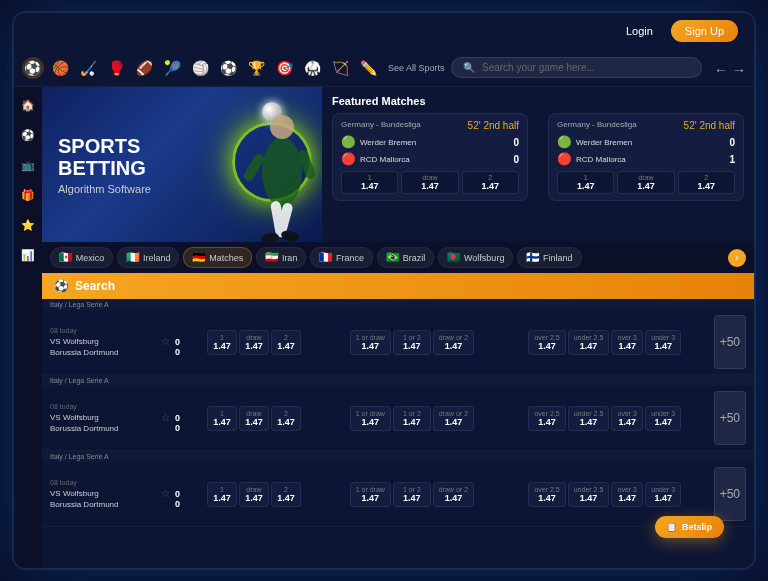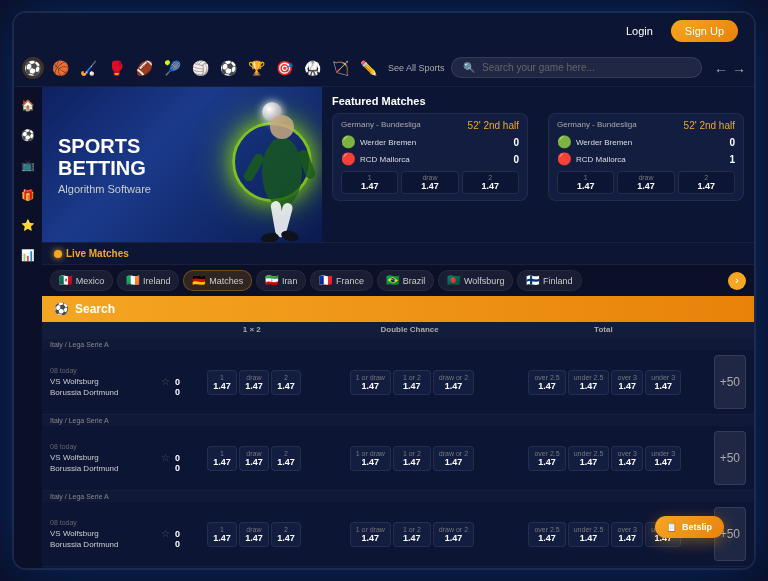--- a/index.html
+++ b/index.html
@@ -650,26 +650,20 @@
                   <span class="odd-label">2</span>
                   <span class="odd-value">1.47</span>
                 </div>
               </div>
             </div>
 
           </div>
         </div>
       </div>
 
-      <div class="live-bar">
-        <div class="live-indicator">
-          <div class="pulse-dot"></div>
-          <span class="live-text">Live Matches</span>
-        </div>
-      </div>
 
       <div class="country-tabs">
         <div class="country-tab">
           <span class="flag">🇲🇽</span>
           <span>Mexico</span>
         </div>
         <div class="country-tab">
           <span class="flag">🇮🇪</span>
           <span>Ireland</span>
         </div>
@@ -698,33 +692,20 @@
           <span>Finland</span>
         </div>
         <div class="tabs-arrow">›</div>
       </div>
 
       <div class="sport-section-header">
         <span>⚽</span>
         <span>Search</span>
       </div>
 
-      <div class="bet-header-row">
-        <div class="bet-match-col"></div>
-        <div class="bet-1x2-col">
-          <span class="col-title">1 × 2</span>
-        </div>
-        <div class="bet-dc-col">
-          <span class="col-title">Double Chance</span>
-        </div>
-        <div class="bet-total-col">
-          <span class="col-title">Total</span>
-        </div>
-        <div style="width:35px"></div>
-      </div>
 
       <div id="bet-rows-container">
           <div class="league-label">Italy / Lega Serie A</div>
           <div class="bet-row">
             <div class="match-info">
     <div class="match-meta">08 today</div>
     <div class="team-line">
       <span class="team-line-name">VS Wolfsburg</span>
       <span class="star-icon">☆</span>
       <span class="team-line-score">0</span>

